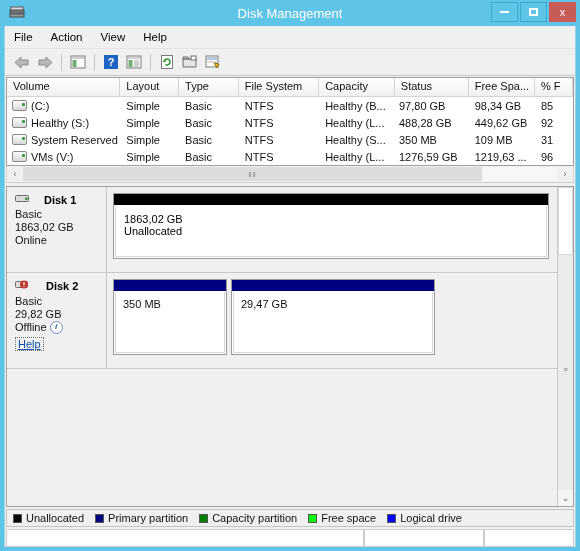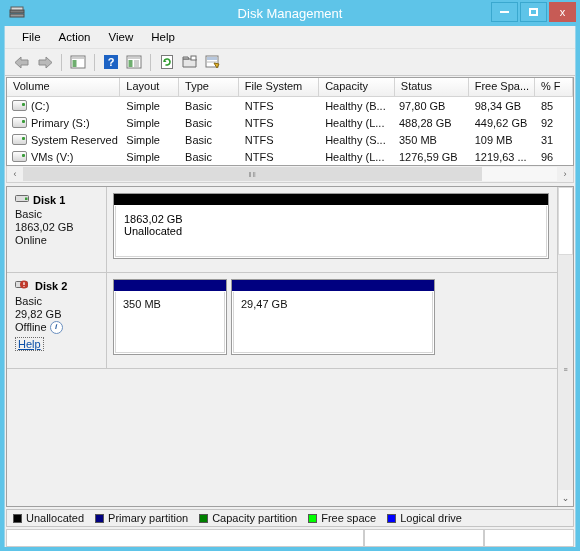--- a/index.html
+++ b/index.html
@@ -45,21 +45,21 @@
   .max-glyph{width:9px;height:8px;border:2px solid #fff;display:block;box-sizing:border-box;}
   
   .client{
     flex:1;background:#f0f0f0;display:flex;flex-direction:column;
     border-left:1px solid #9ad4ea;border-right:1px solid #9ad4ea;
     overflow:hidden;
   }
   
   .menubar{
     height:22px;min-height:22px;background:#f0f0f0;display:flex;align-items:center;
-    padding-left:8px;border-bottom:1px solid #e2e2e2;
+    border-bottom:1px solid #e2e2e2;
   }
   .menuitem{padding:2px 9px;font-size:11.5px;color:#000;}
   
   .toolbar{
     height:26px;min-height:26px;background:#f0f0f0;display:flex;align-items:center;
     padding-left:6px;gap:1px;border-bottom:1px solid #c9c9c9;
   }
   .tb{width:22px;height:22px;display:flex;align-items:center;justify-content:center;}
   .tbsep{width:1px;height:17px;background:#c4c4c4;margin:0 4px;}
   
@@ -96,21 +96,21 @@
   .grip{letter-spacing:1px;font-size:8px;color:#8a8a8a;}
   
   .gwrap{flex:1;display:flex;margin:3px 1px 0 1px;border:1px solid #a0a0a0;background:#fff;overflow:hidden;}
   .gpane{flex:1;display:flex;flex-direction:column;background:#f0f0f0;overflow:hidden;}
   .diskrow{display:flex;border-bottom:1px solid #c8c8c8;box-sizing:border-box;}
   .dinfo{
     width:100px;min-width:100px;box-sizing:border-box;
     background:#f0f0f0;border-right:1px solid #c8c8c8;
     padding:6px 6px 4px 8px;
   }
-  .dtitle{display:flex;align-items:center;gap:4px;font-weight:bold;font-size:11px;margin-bottom:2px;}
+  .dtitle{display:flex;align-items:center;gap:15px;font-weight:bold;font-size:11px;margin-bottom:2px;}
   .dline{font-size:11px;line-height:13px;color:#111;}
   .dline.sp{margin-top:9px;}
   .offline-row{display:flex;align-items:center;gap:3px;}
   .info-icon{width:11px;height:11px;border:1px solid #6a8fbf;border-radius:50%;
              color:#2a5d9e;font-size:8px;font-weight:bold;line-height:10px;text-align:center;
              background:#fff;font-style:italic;}
   .helplink{
     display:inline-block;margin-top:3px;color:#0b4fa8;text-decoration:underline;
     font-size:11px;border:1px dotted #6b6b6b;padding:0 2px;background:#f0f0f0;
   }
@@ -266,21 +266,21 @@
           <div class="lcell" style="width:85px">NTFS</div>
           <div class="lcell" style="width:78px">Healthy (B...</div>
           <div class="lcell" style="width:80px">97,80 GB</div>
           <div class="lcell" style="width:70px">98,34 GB</div>
           <div class="lcell" style="width:40px">85</div>
         </div>
 
         <div class="lrow">
           <div class="lcell vol" style="width:120px">
             <i class="voldot"></i>
-            <span>Primary (S:)</span>
+            <span>Healthy (S:)</span>
           </div>
           <div class="lcell" style="width:62px">Simple</div>
           <div class="lcell" style="width:63px">Basic</div>
           <div class="lcell" style="width:85px">NTFS</div>
           <div class="lcell" style="width:78px">Healthy (L...</div>
           <div class="lcell" style="width:80px">488,28 GB</div>
           <div class="lcell" style="width:70px">449,62 GB</div>
           <div class="lcell" style="width:40px">92</div>
         </div>
 

